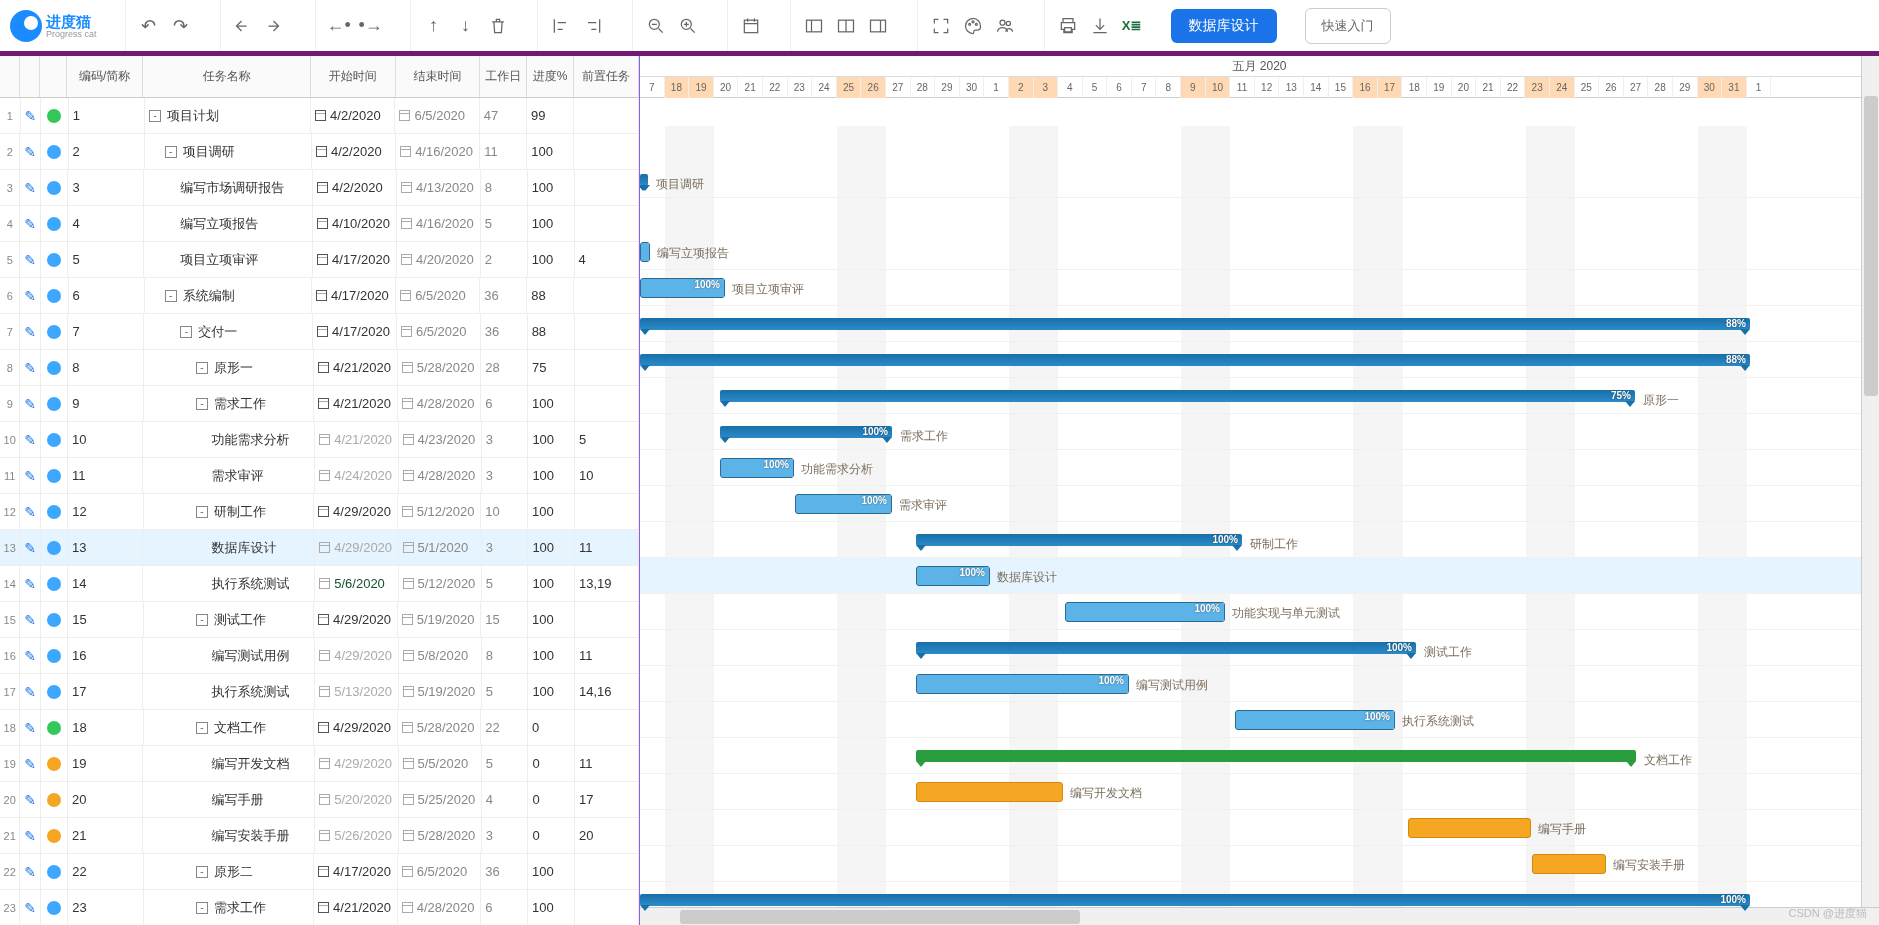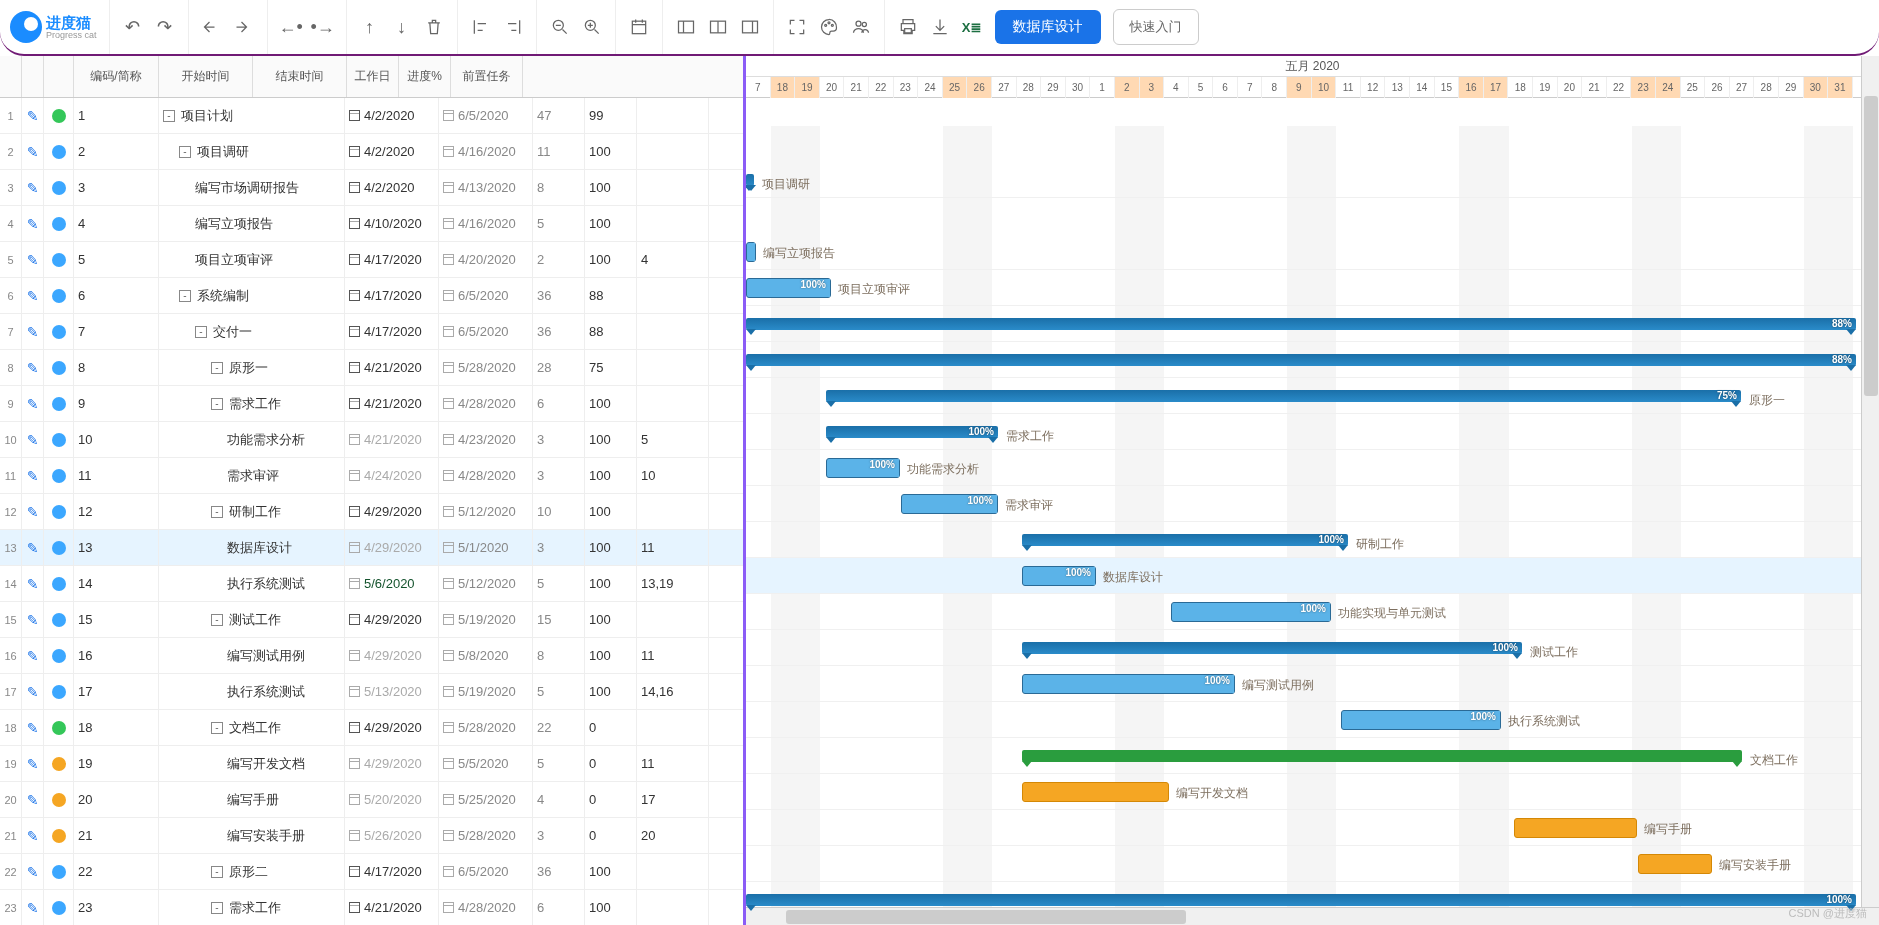--- a/index.html
+++ b/index.html
@@ -1,29 +1,29 @@
 <!DOCTYPE html>
 <html><head>
 <meta charset="utf-8">
 <style>
 * { margin: 0; padding: 0; box-sizing: border-box; font-family: Arial, "Microsoft YaHei", sans-serif; }
 body { background: #fff; font-size: 12px; color: #333; width: 1879px; height: 925px; overflow: hidden; position: relative; }
-.toolbar { height: 56px; border-bottom: 2px solid #701a75; display: flex; align-items: center; padding: 0 10px; gap: 12px; border-radius: 24px; }
+.toolbar { height: 56px; border-bottom: 5px solid #701a75; display: flex; align-items: center; padding: 0 10px; gap: 28px; }
 .logo { display: flex; align-items: center; gap: 4px; }
 .logo-circle { width: 32px; height: 32px; border-radius: 50%; background: #1a8cff; position:relative; }
 .logo-circle::after{content:"";position:absolute;width:14px;height:14px;border-radius:50%;background:#fff;top:6px;right:4px;}
 .logo-text { color: #1a8cff; font-weight: bold; font-size: 15px; }
 .logo-sub { font-size: 9px; color: #999; margin-top:-3px;}
 .tb-group { display: flex; gap: 10px; border-left: 1px solid #eee; padding-left: 12px; height:100%; align-items:center;}
 .tb-btn { width: 22px; height: 22px; display: flex; align-items: center; justify-content: center; cursor: pointer; color: #666; font-size: 18px; }
 .tb-btn svg { width: 20px; height: 20px; stroke: #666; fill: none; stroke-width: 1.5; }
 .save-btn { background: #1a73e8; color: #fff; padding: 8px 18px; border-radius: 6px; cursor: pointer; font-size: 14px; font-weight:500; border:none;}
 .quick-btn { background: #fff; border: 1px solid #ccc; padding: 8px 16px; border-radius: 6px; cursor: pointer; font-size: 13px; color:#666;}
 .main { display: flex; height: calc(100% - 56px); position:relative;}
-.grid { width: 746px; border-right: 3px solid #8b5cf6; display: flex; flex-direction: column; flex-shrink:0;}
+.grid { width: 640px; border-right: 1px solid #8b5cf6; display: flex; flex-direction: column; flex-shrink:0;}
 .grid-header { height: 42px; display: flex; border-bottom: 1px solid #ccc; background: #fafafa; position:relative;}
 .gh-cell { border-right: 1px solid #ddd; display: flex; align-items: center; justify-content: center; font-size: 12px; color: #555; position:relative;}
 .gh-cell.rowh{width:22px;} .gh-cell.edit{width:22px;} .gh-cell.status{width:30px;}
 .gh-cell.code { width: 85px; } .gh-cell.name { width: 186px; } .gh-cell.start { width: 94px; }
 .gh-cell.end { width: 94px; } .gh-cell.days { width: 52px; } .gh-cell.prog { width: 52px; text-align: center; } .gh-cell.pred { width: 72px; }
 .grid-body { flex: 1; overflow: hidden; }
 .grow { height: 36px; display: flex; border-bottom: 1px solid #eee; align-items: center; font-size: 13px;}
 .grow.selected { background: #e6f4ff; }
 .gc { border-right: 1px solid #eee; height: 100%; display: flex; align-items: center; padding: 0 4px; overflow:hidden; white-space:nowrap;}
 .gc.rowh{width:22px;justify-content:center;color:#888;font-size:11px;}
@@ -202,20 +202,21 @@
   <button class="quick-btn">快速入门</button>
 </div>
 
 <div class="main">
   <div class="grid">
     <div class="grid-header">
       <div class="gh-cell rowh"></div>
       <div class="gh-cell edit"></div>
       <div class="gh-cell status"></div>
       <div class="gh-cell code">编码/简称</div>
+      <div class="gh-cell name">任务名称</div>
       <div class="gh-cell start">开始时间</div>
       <div class="gh-cell end">结束时间</div>
       <div class="gh-cell days">工作日</div>
       <div class="gh-cell prog">进度%</div>
       <div class="gh-cell pred">前置任务</div>
     </div>
     <div class="grid-body" id="grid-body">
         <div class="grow">
           <div class="gc rowh">1</div>
           <div class="gc edit">

